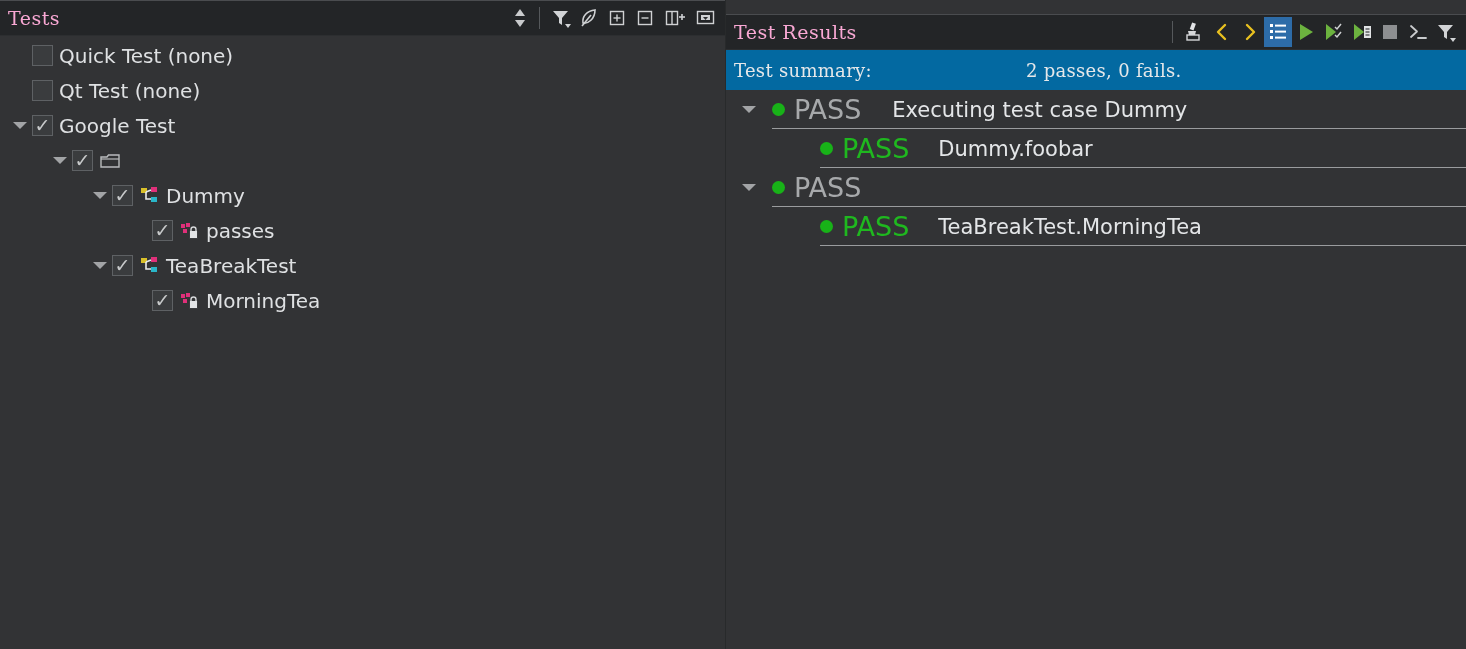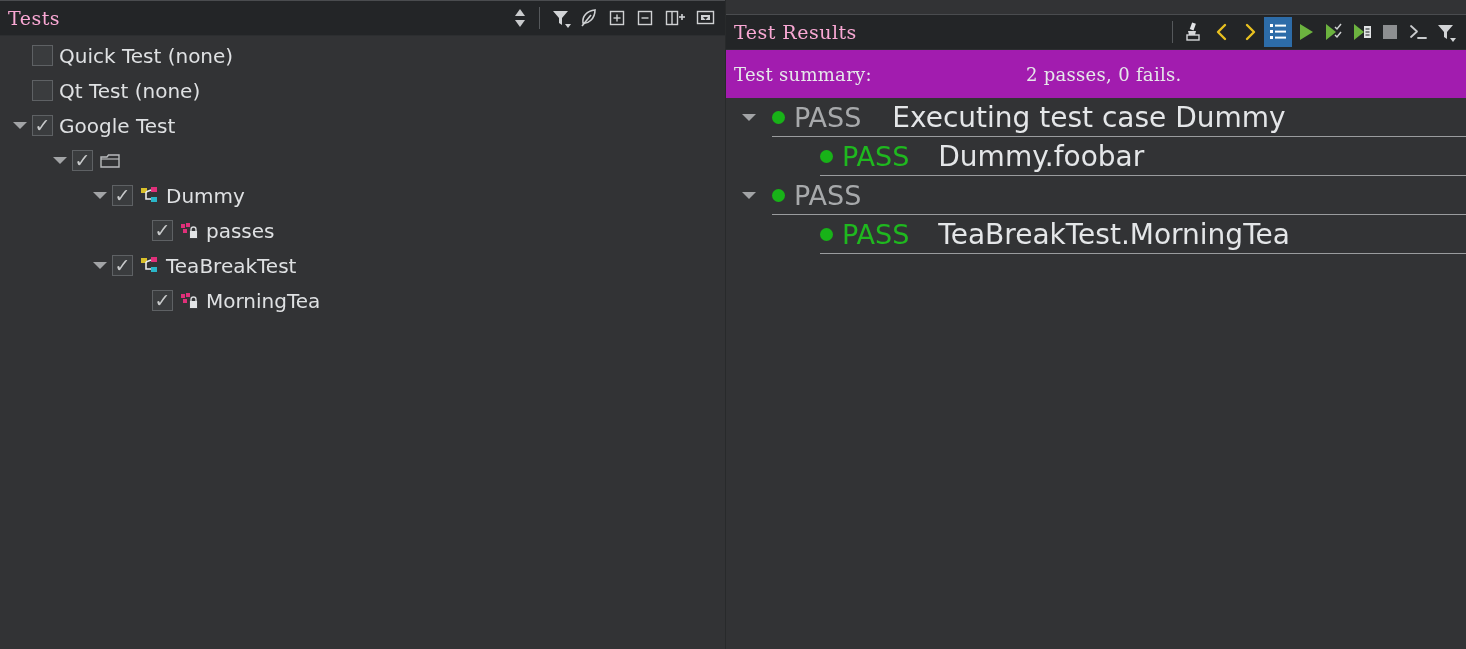--- a/index.html
+++ b/index.html
@@ -103,22 +103,22 @@
     display: flex; align-items: center; justify-content: center;
   }
   .tlabel {
     font-size: 20px;
     color: #dfe1e3;
     font-family: "DejaVu Sans", sans-serif;
   }
 
   
   .summary {
-    height: 48px;
-    background: #a21caf;
+    height: 40px;
+    background: #0369a1;
     display: flex;
     align-items: center;
     font-family: "DejaVu Serif", serif;
     font-size: 18px;
     color: #e6e8ea;
     letter-spacing: 0.3px;
     box-sizing: border-box;
     padding-left: 8px;
     white-space: nowrap;
     gap: 43px;
@@ -151,21 +151,21 @@
     flex: 0 0 auto;
   }
   .pass {
     font-size: 27px;
     margin-left: 9px;
     font-family: "DejaVu Sans", sans-serif;
   }
   .pass.gray  { color: #a7a9ab; }
   .pass.green { color: #1fb81f; }
   .rmsg {
-    font-size: 28px;
+    font-size: 21px;
     color: #e4e6e8;
     font-family: "DejaVu Sans", sans-serif;
   }
   .rrow.lvl0 .rmsg { margin-left: 31px; }
   .rrow.lvl1 .rmsg { margin-left: 29px; }
 
   svg { display: block; }
 </style>
 </head>
 <body>

